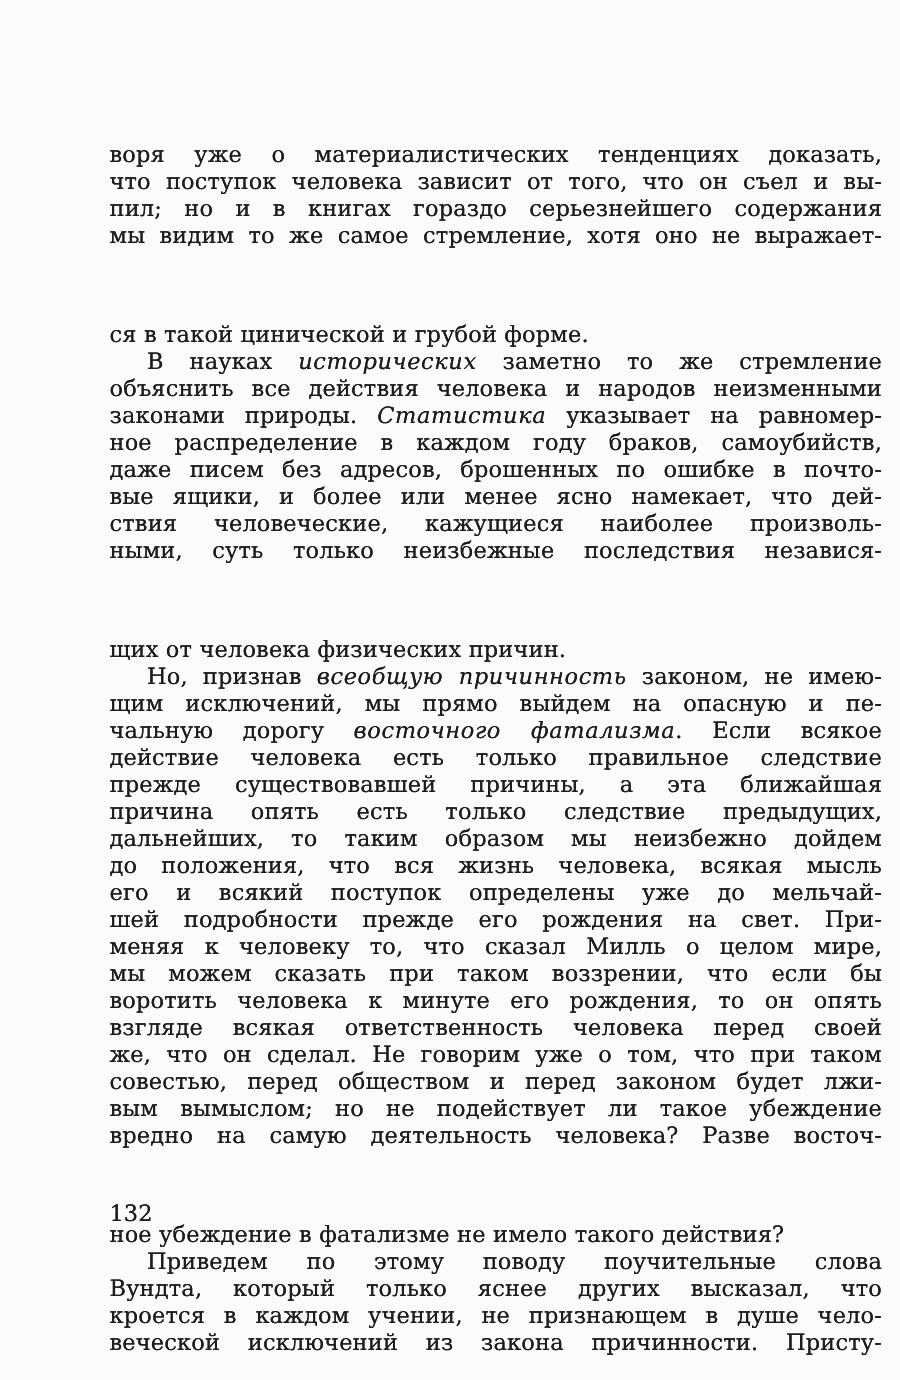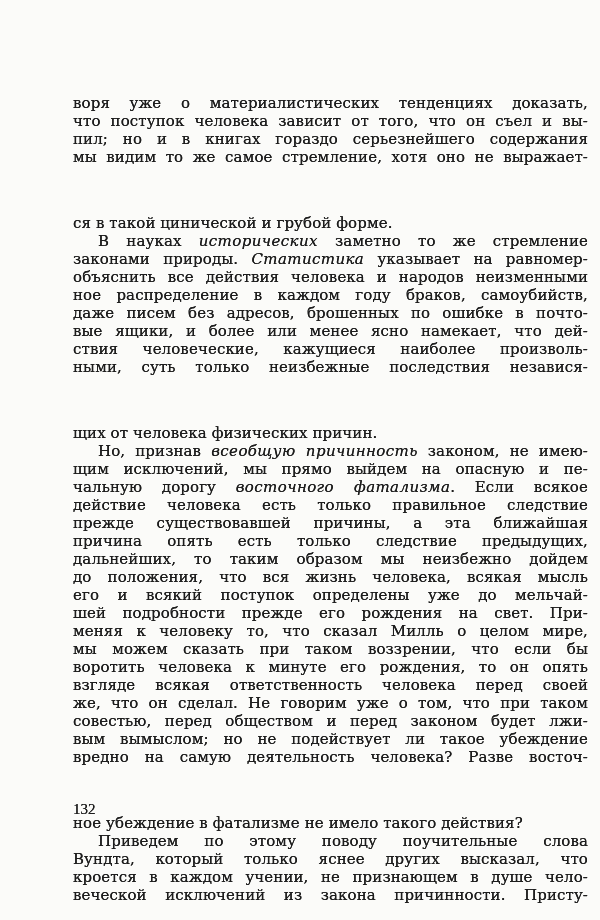--- a/index.html
+++ b/index.html
@@ -48,39 +48,38 @@
     font-style: italic;
     letter-spacing: 0.4px;
   }
   .page-number {
     position: absolute;
     left: 73px;
     top: 800px;
     font-size: 15px;
     line-height: 18px;
     text-shadow: 0 0 0.35px currentColor;
-    font-family: Liberation Serif, serif;
   }
 </style>
 </head>
 <body style="background: rgb(251, 251, 249); color: rgb(29, 29, 29);">
 
 <div class="page">
   <main class="text-block">
       <div class="para">
         <div class="line"><span>воря уже о материалистических тенденциях доказать,</span></div>
         <div class="line"><span>что поступок человека зависит от того, что он съел и вы-</span></div>
         <div class="line"><span>пил; но и в книгах гораздо серьезнейшего содержания</span></div>
         <div class="line"><span>мы видим то же самое стремление, хотя оно не выражает-</span></div>
         <div class="line no-j"><span>ся в такой цинической и грубой форме.</span></div>
       </div>
       <div class="para">
         <div class="line ind"><span>В науках </span><span class="it">исторических</span><span> заметно то же стремление</span></div>
+        <div class="line"><span>объяснить все действия человека и народов неизменными</span></div>
         <div class="line"><span>законами природы. </span><span class="it">Статистика</span><span> указывает на равномер-</span></div>
-        <div class="line"><span>объяснить все действия человека и народов неизменными</span></div>
         <div class="line"><span>ное распределение в каждом году браков, самоубийств,</span></div>
         <div class="line"><span>даже писем без адресов, брошенных по ошибке в почто-</span></div>
         <div class="line"><span>вые ящики, и более или менее ясно намекает, что дей-</span></div>
         <div class="line"><span>ствия человеческие, кажущиеся наиболее произволь-</span></div>
         <div class="line"><span>ными, суть только неизбежные последствия независя-</span></div>
         <div class="line no-j"><span>щих от человека физических причин.</span></div>
       </div>
       <div class="para">
         <div class="line ind"><span>Но, признав </span><span class="it">всеобщую причинность</span><span> законом, не имею-</span></div>
         <div class="line"><span>щим исключений, мы прямо выйдем на опасную и пе-</span></div>

